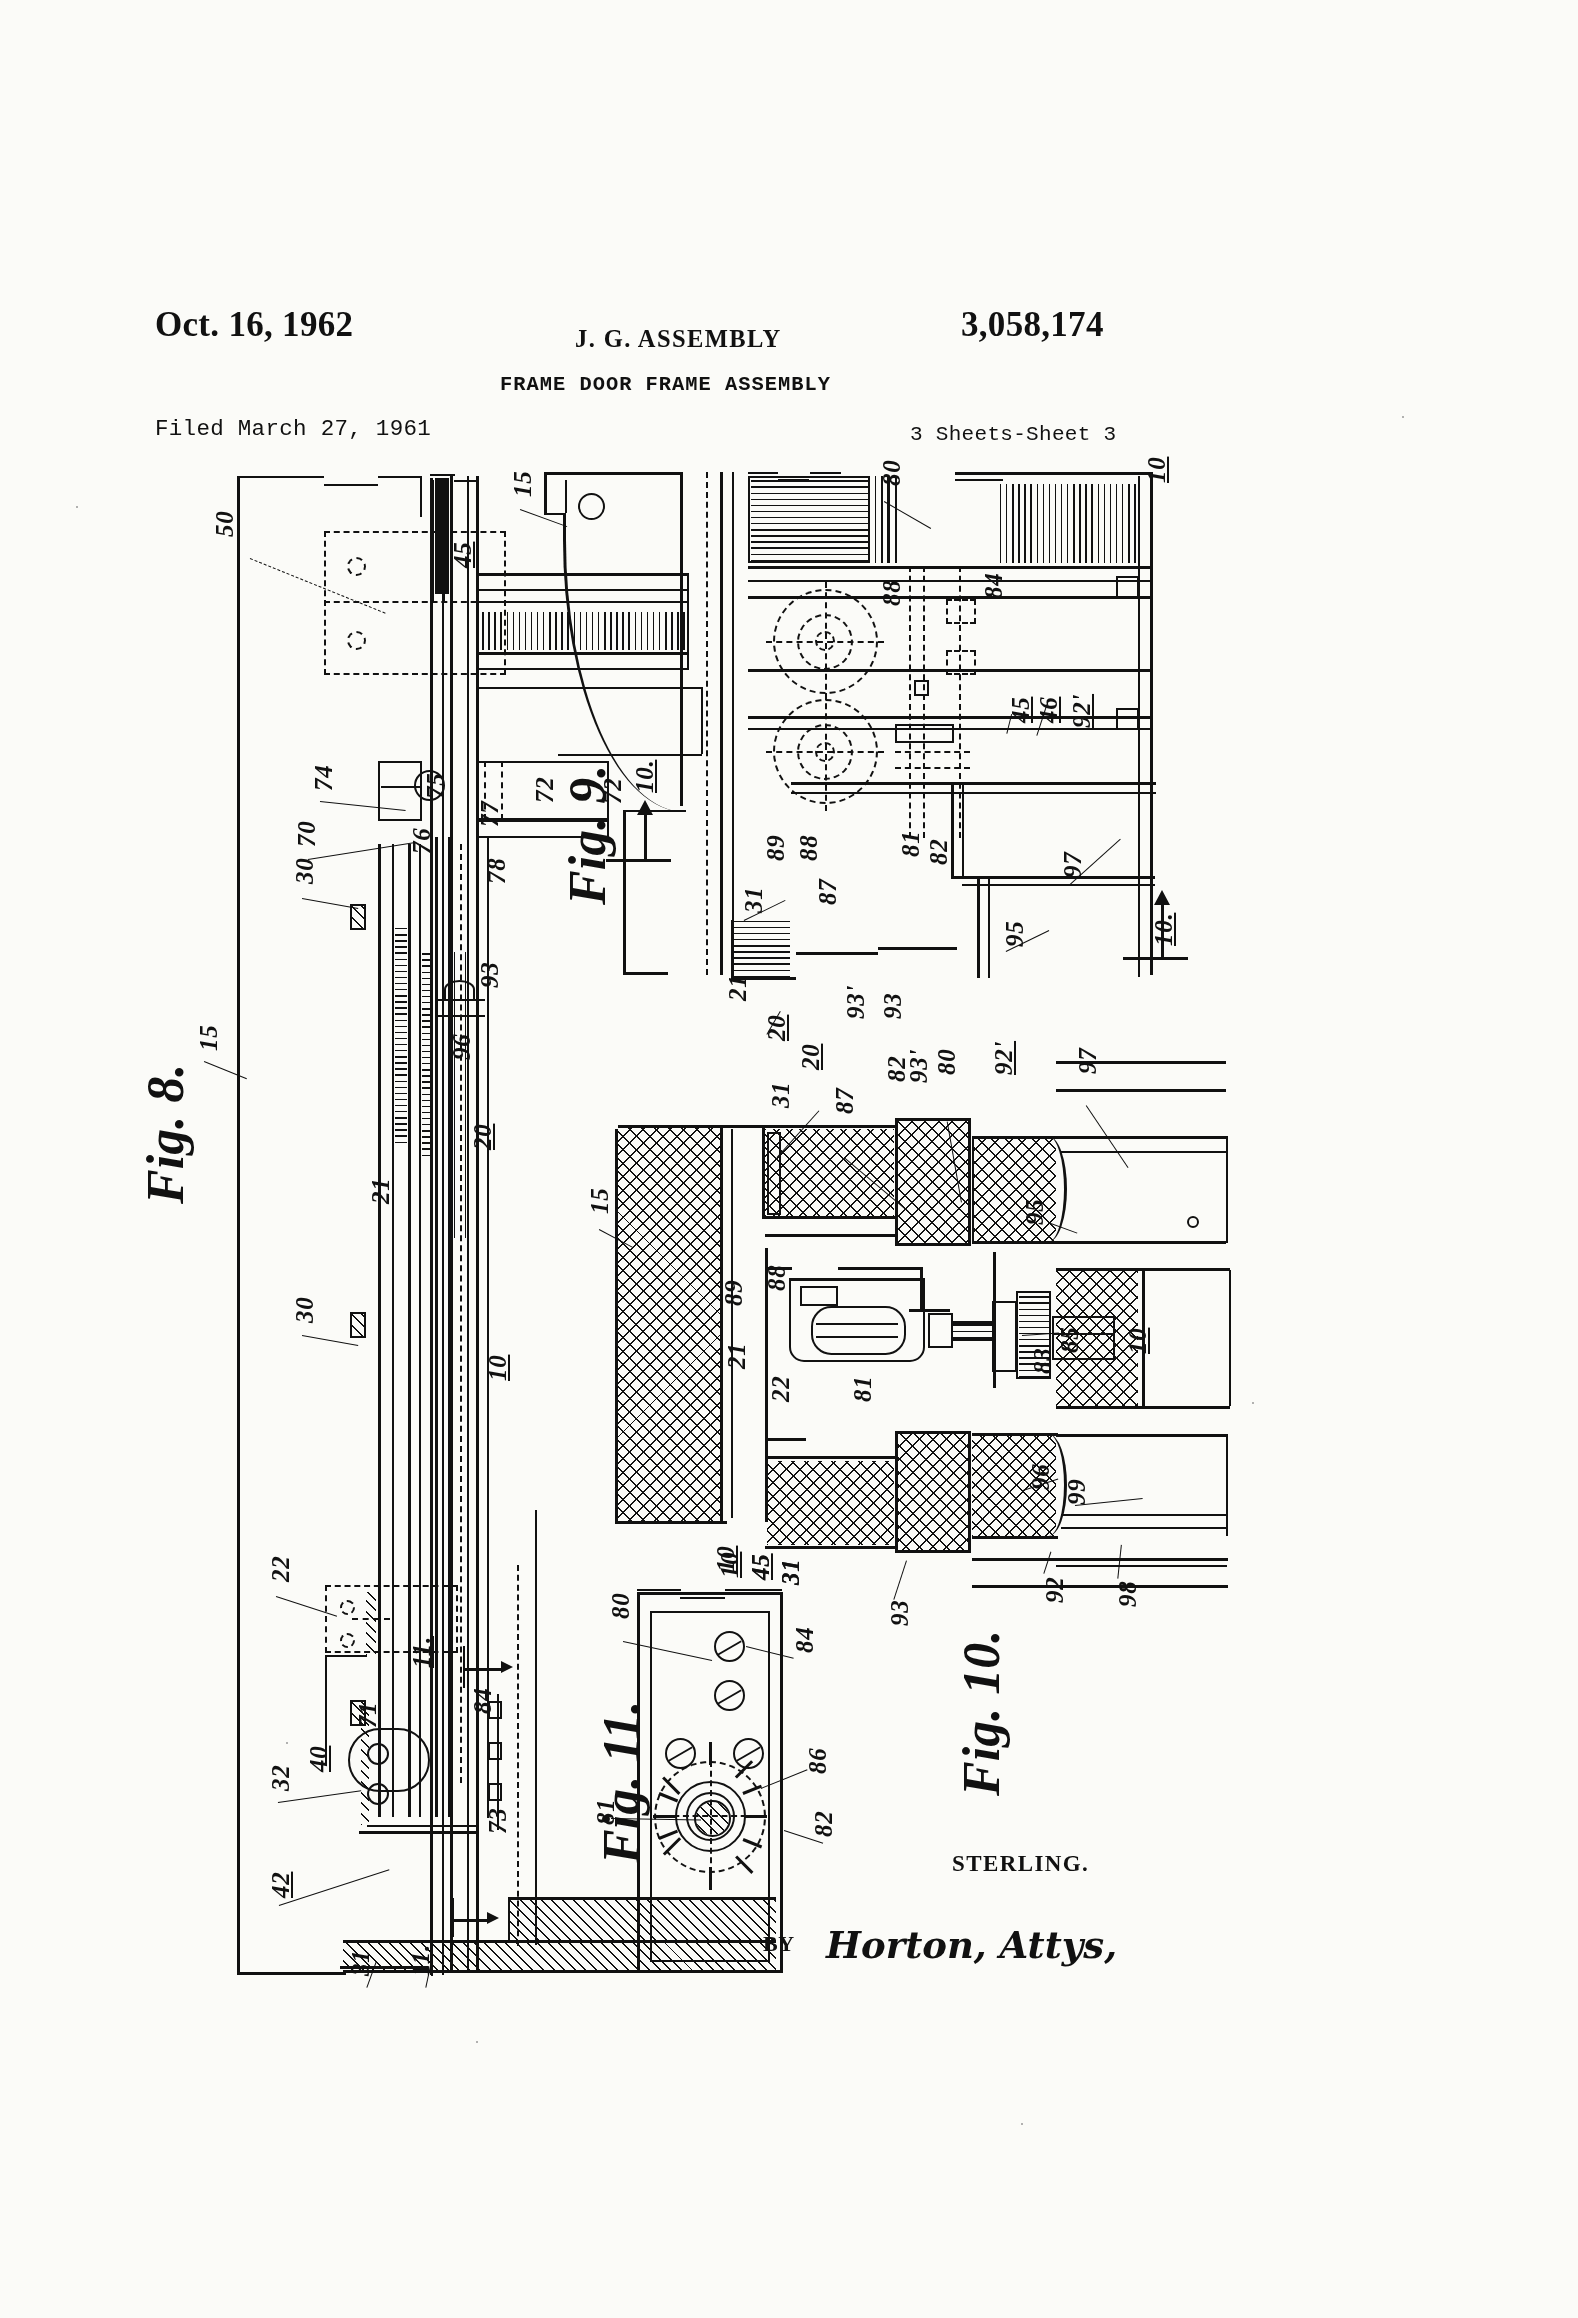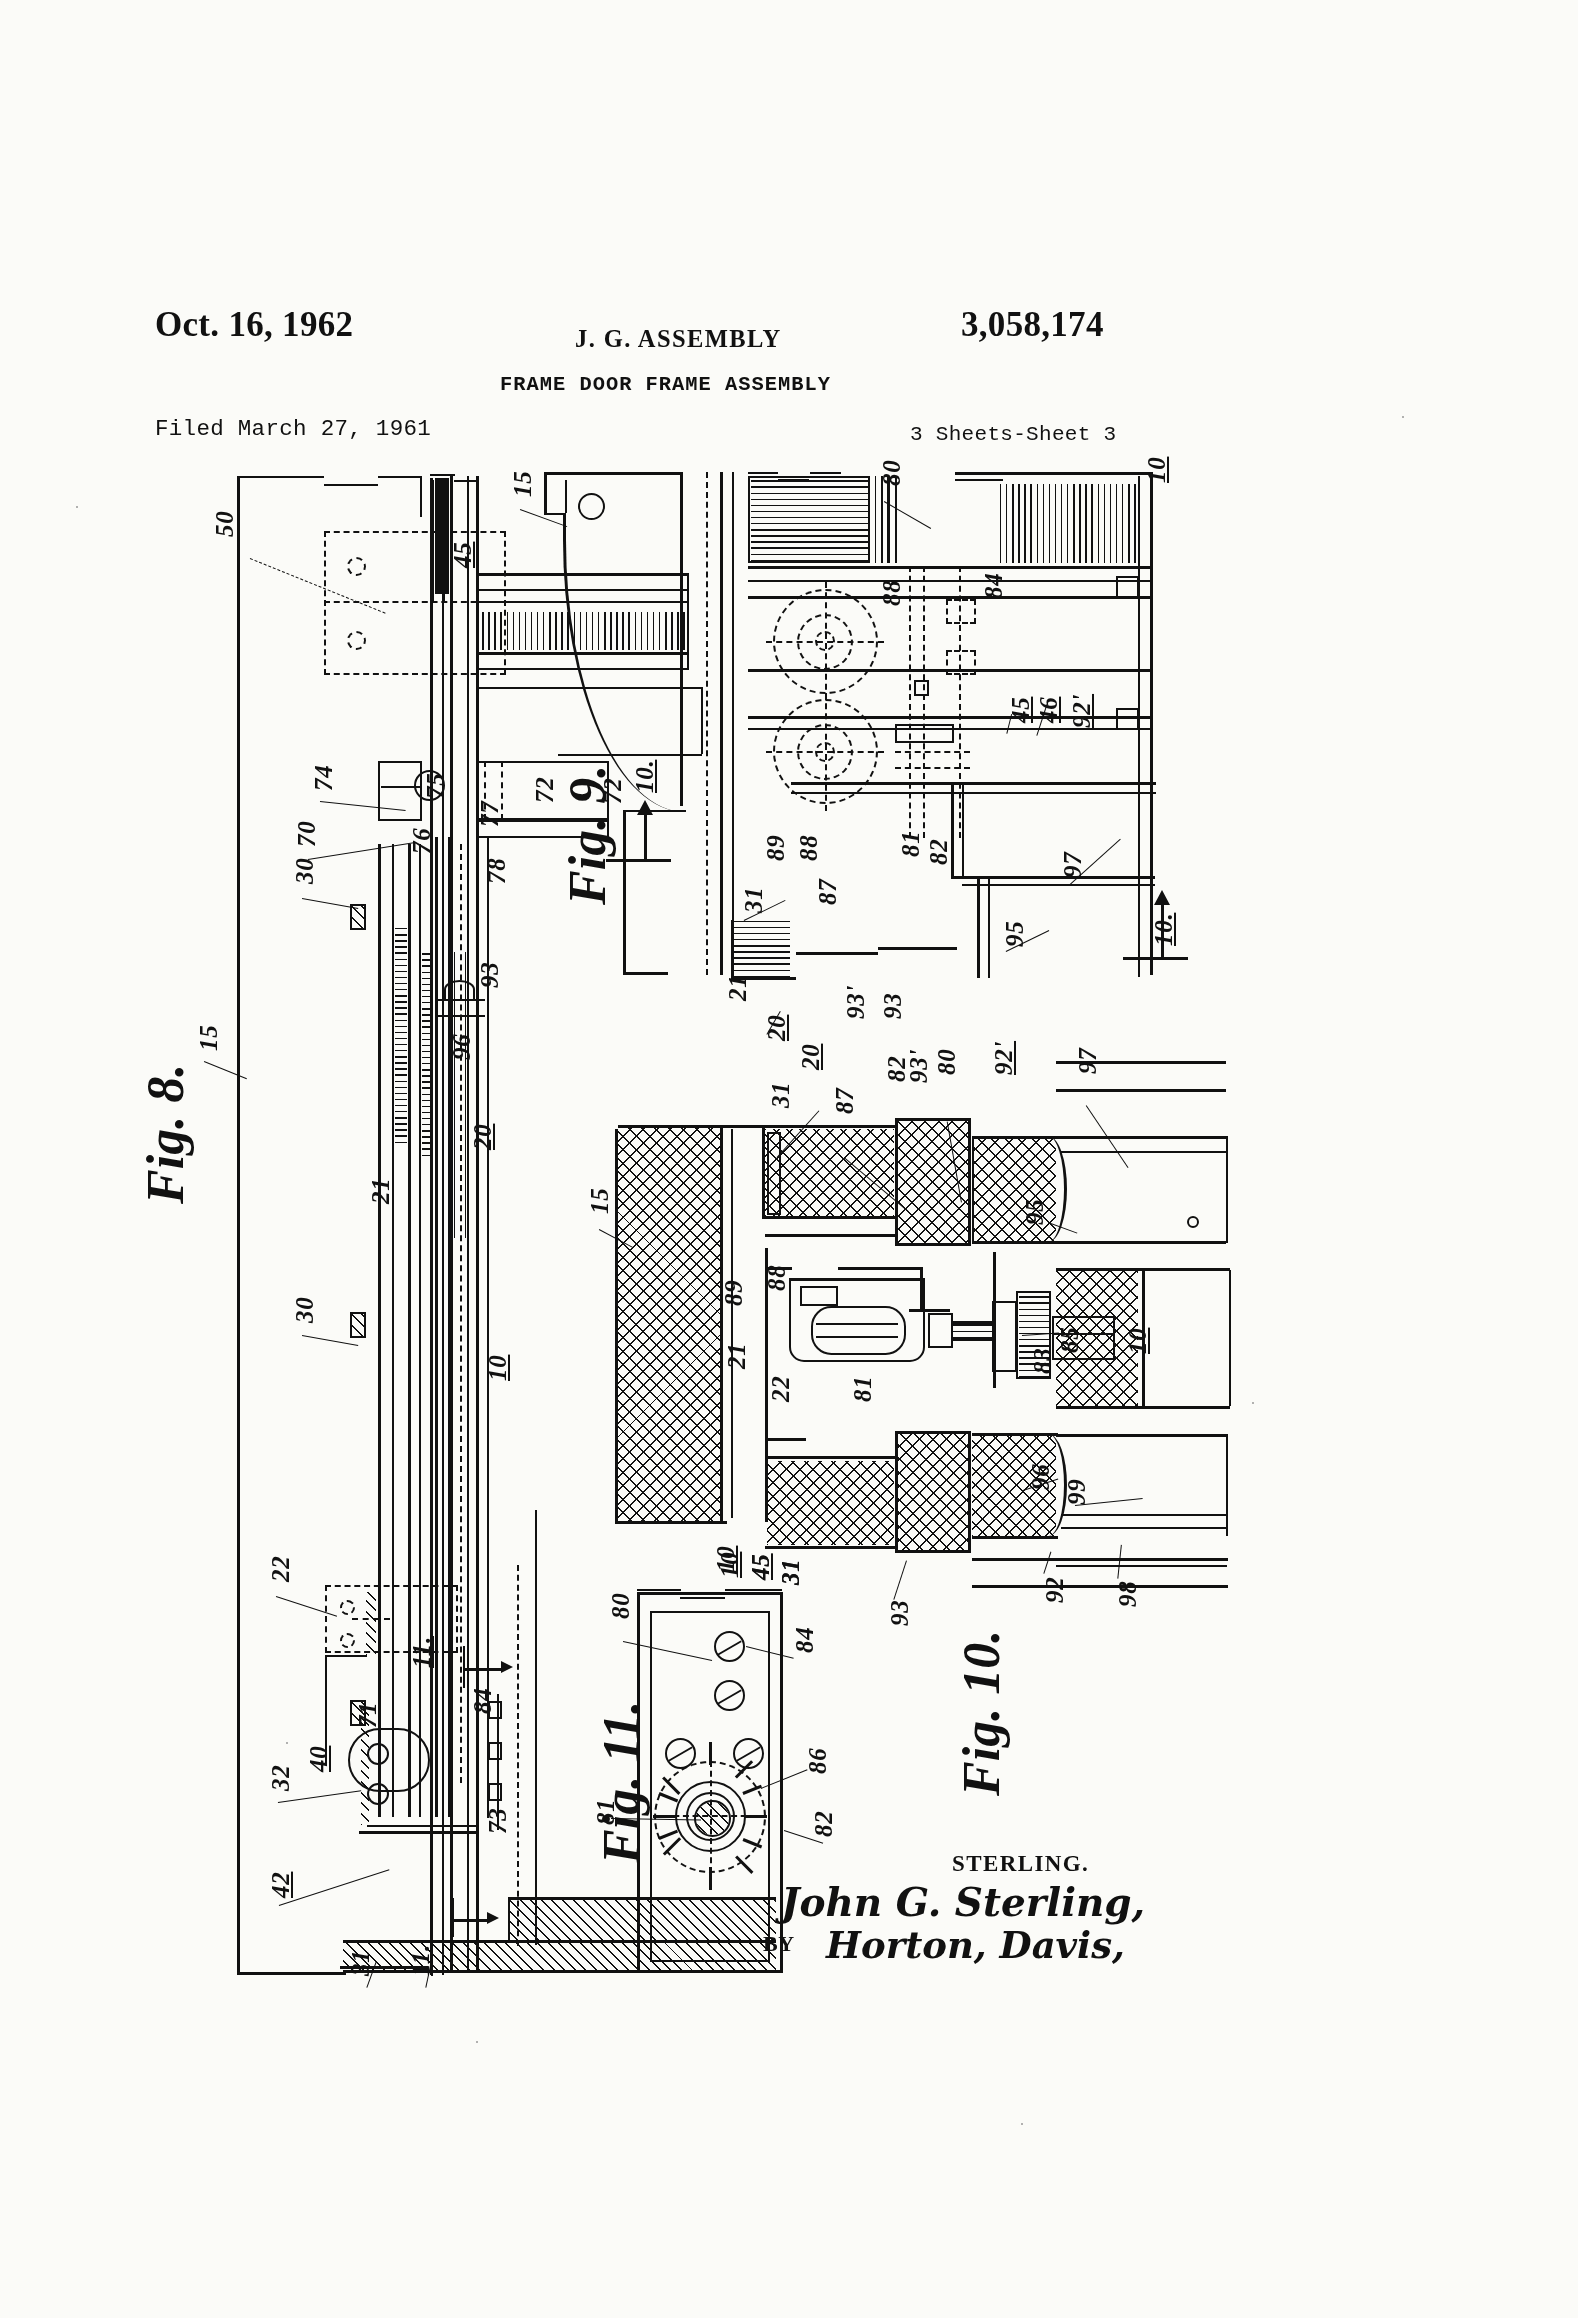--- a/index.html
+++ b/index.html
@@ -454,23 +454,22 @@
     <div class="lead" style="left:623px;top:1641px;width:91px;transform:rotate(12deg);"></div>
     <div class="lead" style="left:746px;top:1646px;width:49px;transform:rotate(14deg);"></div>
     <div class="lead" style="left:761px;top:1788px;width:50px;transform:rotate(-22deg);"></div>
     <div class="lead" style="left:611px;top:1818px;width:90px;transform:rotate(1deg);"></div>
     <div class="lead" style="left:784px;top:1830px;width:41px;transform:rotate(18deg);"></div>
   </div>
 
   <div id="sig">
     <div class="inv">STERLING.</div>
   </div>
-  <div class="script" id="sig-name">John G. Sterling,</div>
   <div id="sig-by">BY</div>
-  <div class="script" id="sig-firm1">Horton, Davis,</div>
+  <div class="script" id="sig-firm1">Horton, Attys,</div>
 
   <div id="callout-layer">
       <div class="num" style="left: 211px; top: 537px;">50</div>
       <div class="num u" style="left: 449px; top: 568px;">45</div>
       <div class="num" style="left: 310px; top: 791px;">74</div>
       <div class="num" style="left: 293px; top: 847px;">70</div>
       <div class="num" style="left: 422px; top: 799px;">75</div>
       <div class="num" style="left: 408px; top: 854px;">76</div>
       <div class="num" style="left: 476px; top: 827px;">77</div>
       <div class="num" style="left: 483px; top: 884px;">78</div>

